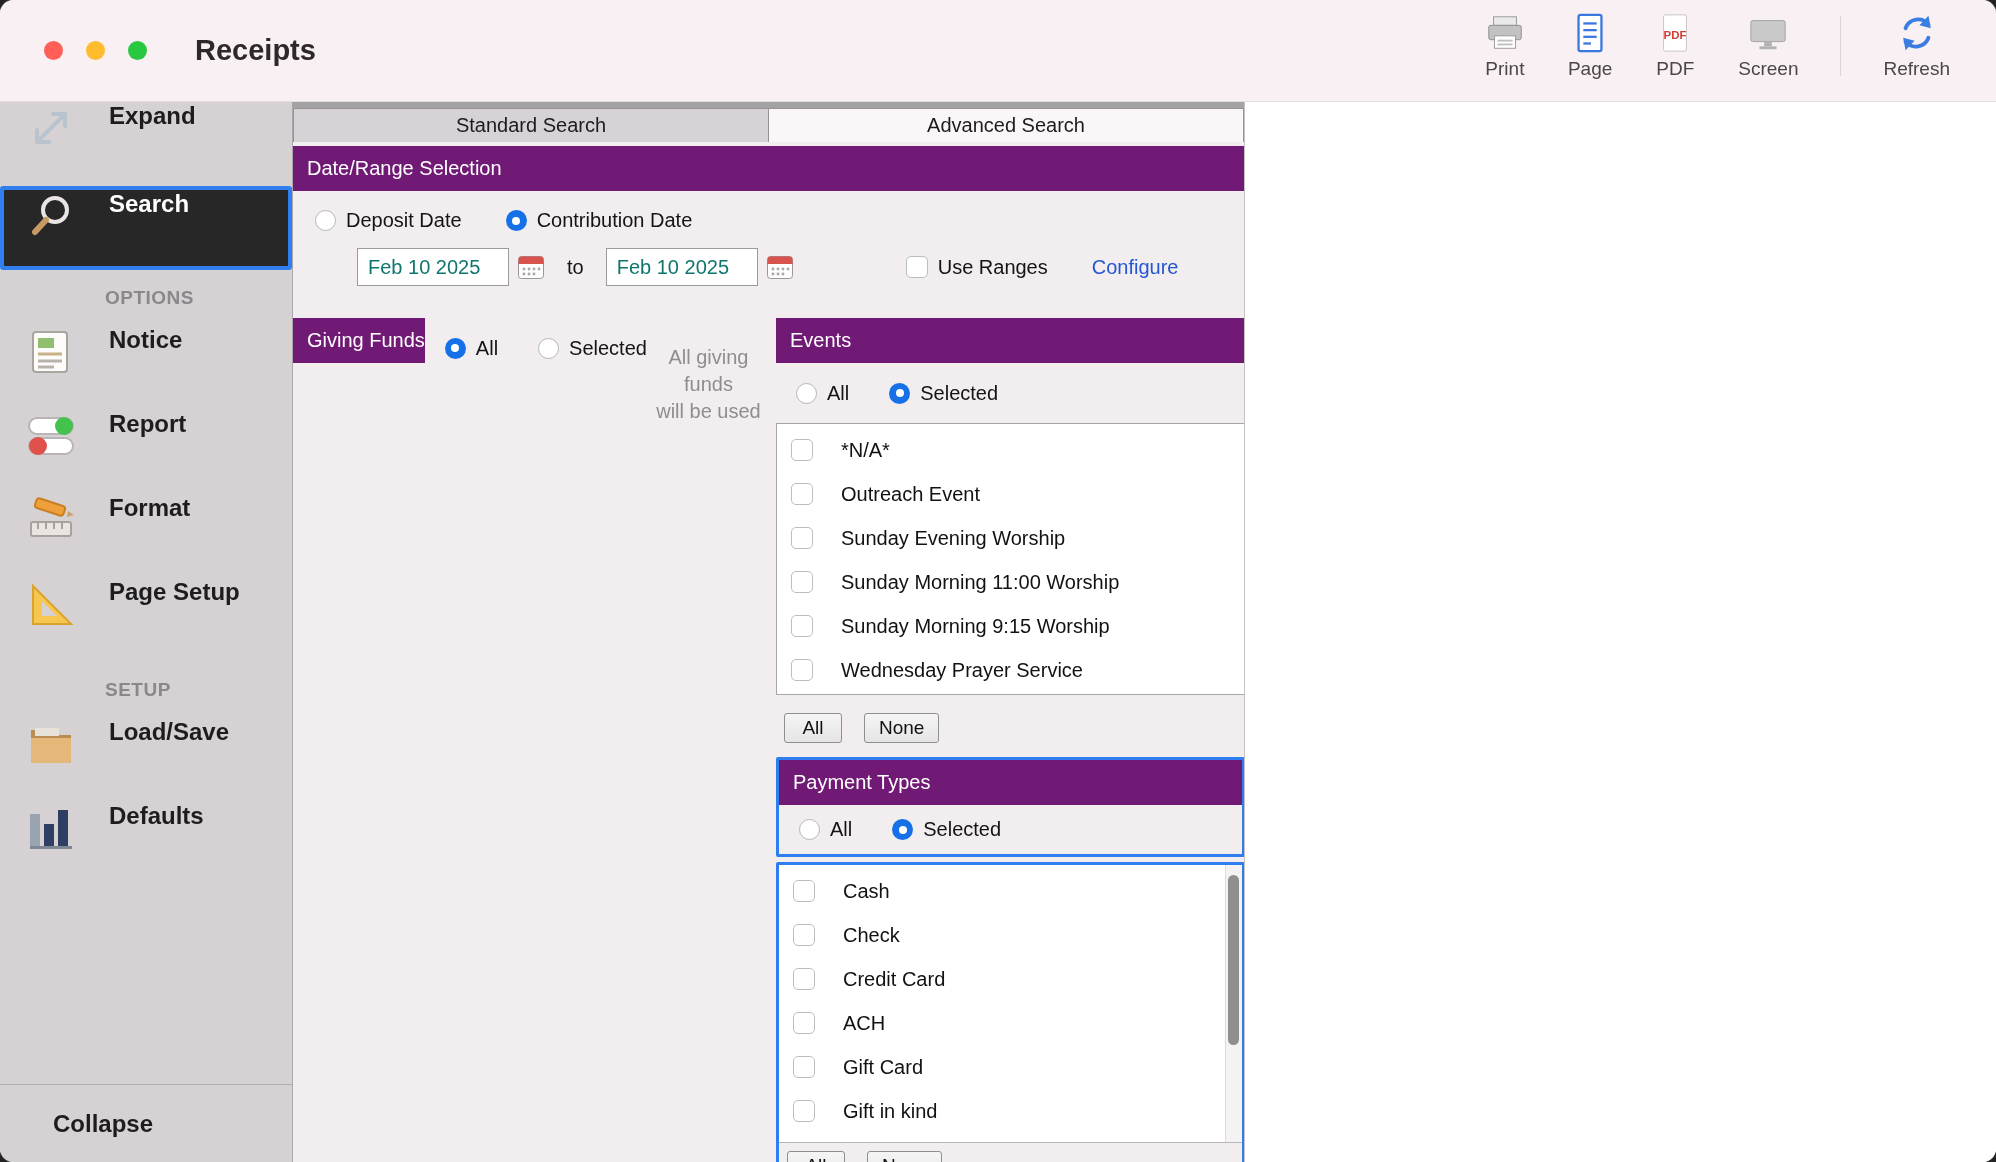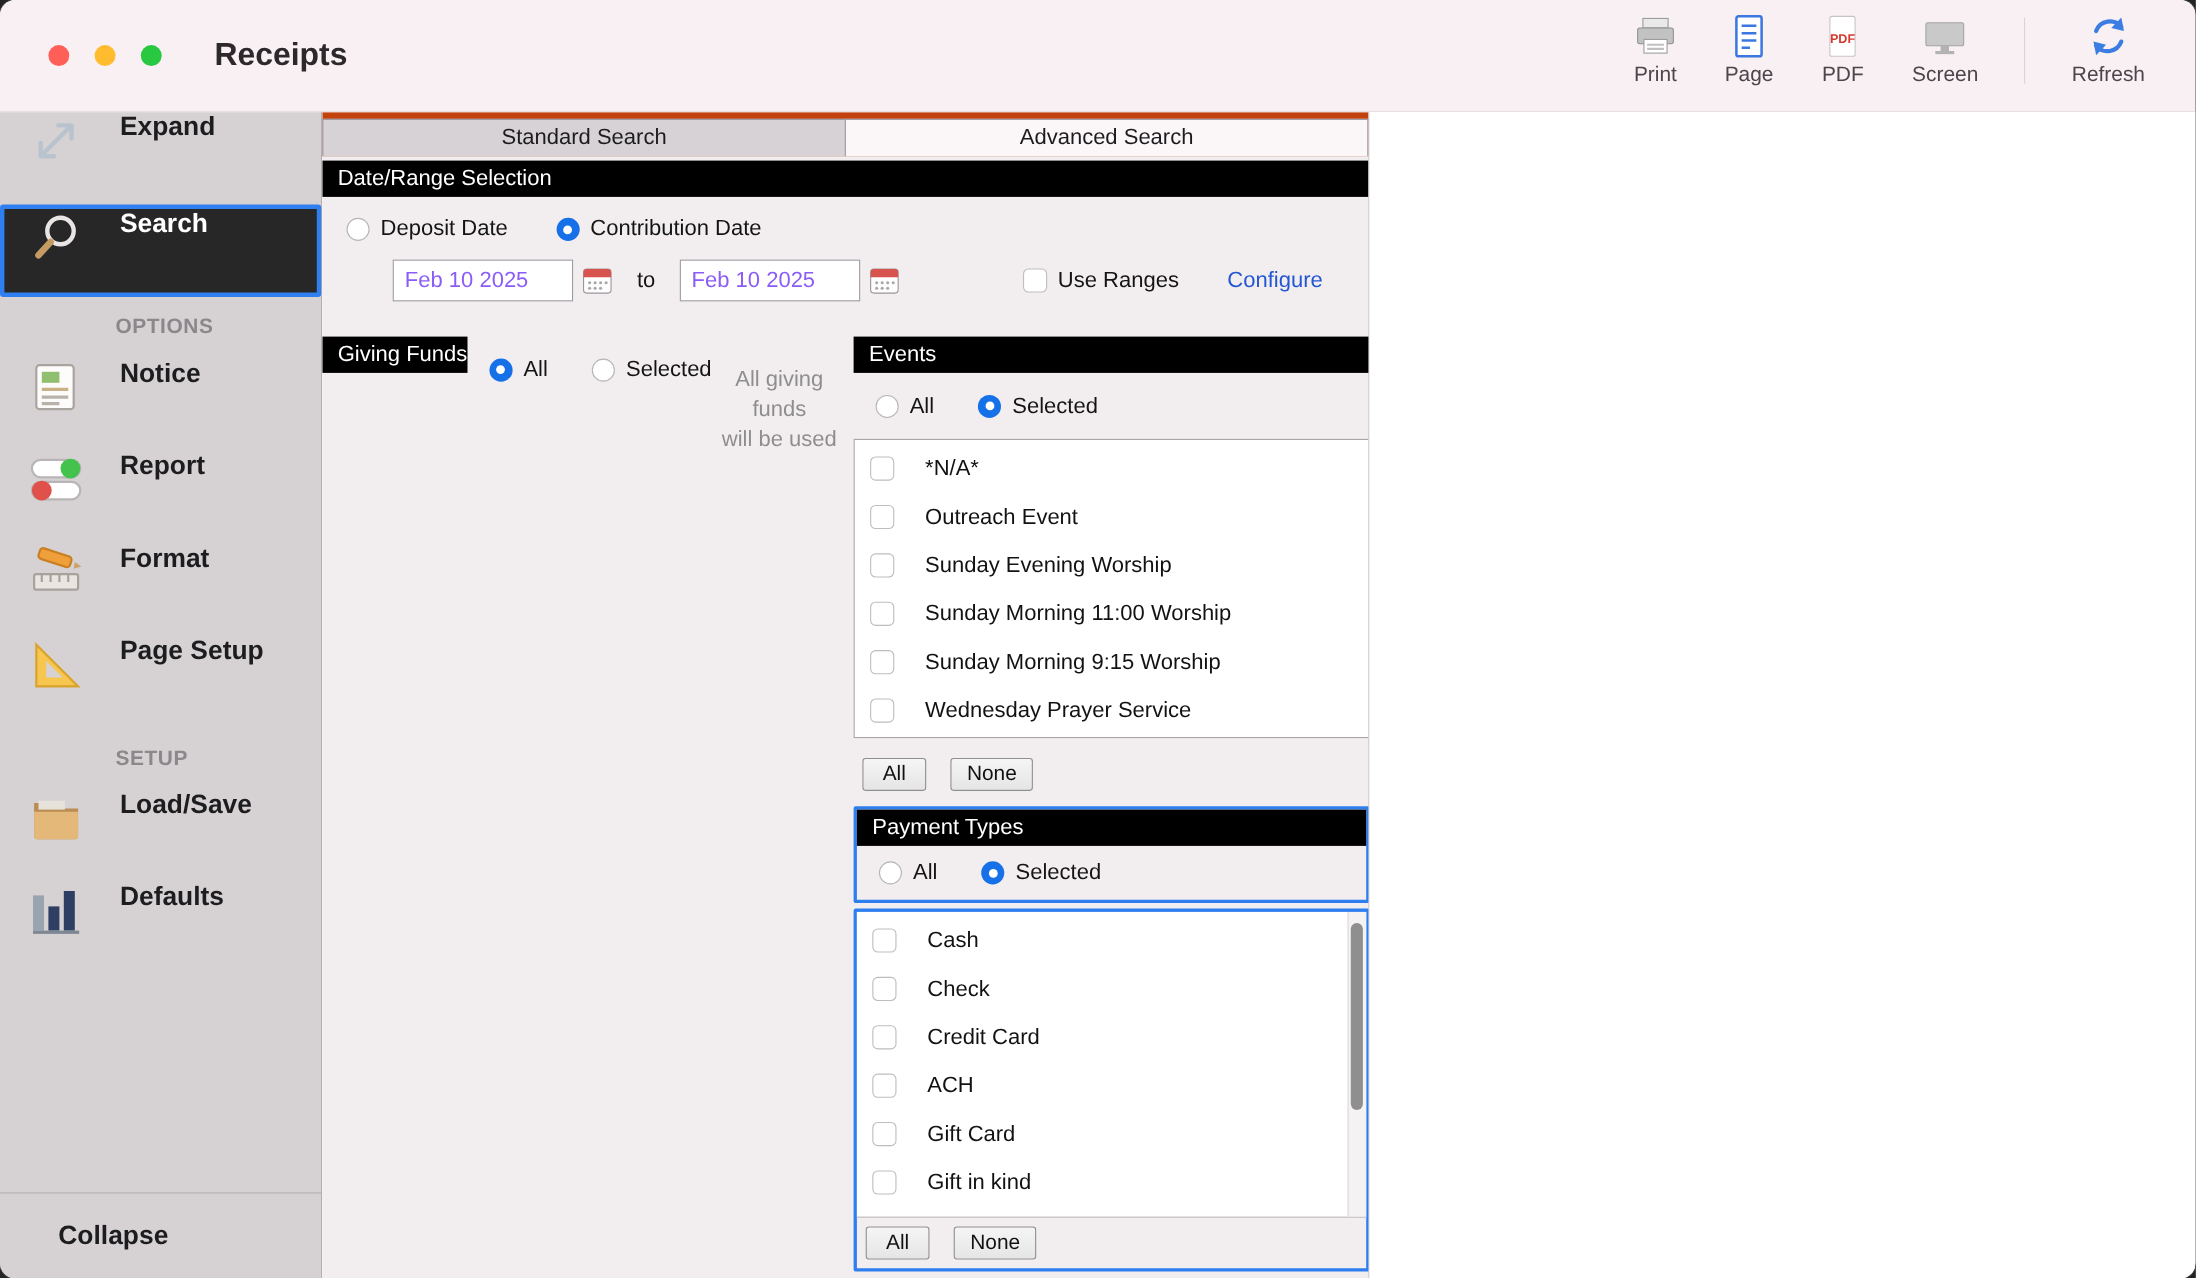--- a/index.html
+++ b/index.html
@@ -35,39 +35,39 @@
   .side-section{height:56px;display:flex;align-items:center;padding-left:105px;font-size:19px;font-weight:bold;color:#8b878b;letter-spacing:0.5px;}
   .side-spacer{flex:1;}
   .side-collapse{height:78px;border-top:1px solid #b3aeb1;display:flex;align-items:center;padding-left:25px;gap:28px;}
 
   
   .main{flex:1;display:flex;background:#fff;min-width:0;}
   .panel{width:952px;flex:0 0 auto;background:#f2eef0;border-right:1px solid #c7c2c5;display:flex;flex-direction:column;overflow:hidden;}
   .empty-area{flex:1;background:#fff;}
 
   
-  .tab-strip{height:40px;flex:0 0 auto;background:#c2410c;padding-top:6px;display:flex;}
+  .tab-strip{height:40px;flex:0 0 auto;background:#a3a3a3;padding-top:6px;display:flex;}
   .tab{flex:1;display:flex;align-items:center;justify-content:center;font-size:20px;color:#1c1c1e;border:1px solid #98939b;border-bottom:none;}
   .tab + .tab{border-left:none;}
   .tab.inactive{background:#d7d2d5;}
   .tab.active{background:#fbf7f9;}
 
   
-  .section-header{height:33px;flex:0 0 auto;background:#000000;color:#fff;display:flex;align-items:center;padding-left:14px;font-size:20px;}
+  .section-header{height:45px;flex:0 0 auto;background:#701a75;color:#fff;display:flex;align-items:center;padding-left:14px;font-size:20px;}
 
   
   .date-header{margin-top:4px;}
   .date-body{height:127px;padding:18px 0 0 22px;}
   .radio-row{display:flex;align-items:center;}
   .radio{width:21px;height:21px;border-radius:50%;background:#fff;border:1.5px solid #b6b6b6;flex:0 0 auto;}
   .radio.on{background:#1670e8;border:none;position:relative;}
   .radio.on::after{content:'';position:absolute;width:8px;height:8px;border-radius:50%;background:#fff;top:50%;left:50%;transform:translate(-50%,-50%);}
   .ctl-label{font-size:20px;color:#141414;margin-left:10px;white-space:nowrap;}
   .dates-row{margin-top:16px;display:flex;align-items:center;}
-  .date-input{width:164px;height:38px;margin-left:42px;background:#fff;border:1px solid #9d99a0;font-size:20px;color:#8b5cf6;display:flex;align-items:center;padding-left:10px;}
+  .date-input{width:152px;height:38px;margin-left:42px;background:#fff;border:1px solid #9d99a0;font-size:20px;color:#0f766e;display:flex;align-items:center;padding-left:10px;}
   .date-input.second{margin-left:22px;}
   .cal-btn{width:28px;height:28px;margin-left:8px;flex:0 0 auto;}
   .cal-btn svg{width:28px;height:28px;display:block;}
   .to-label{font-size:20px;color:#141414;margin-left:22px;}
   .checkbox{width:22px;height:22px;background:#fff;border:1.5px solid #bdbdbd;border-radius:5px;flex:0 0 auto;}
   .use-ranges-box{margin-left:112px;}
   .configure{margin-left:44px;font-size:20px;color:#2356d3;}
 
   
   .cols{display:flex;flex:1;min-height:0;}

